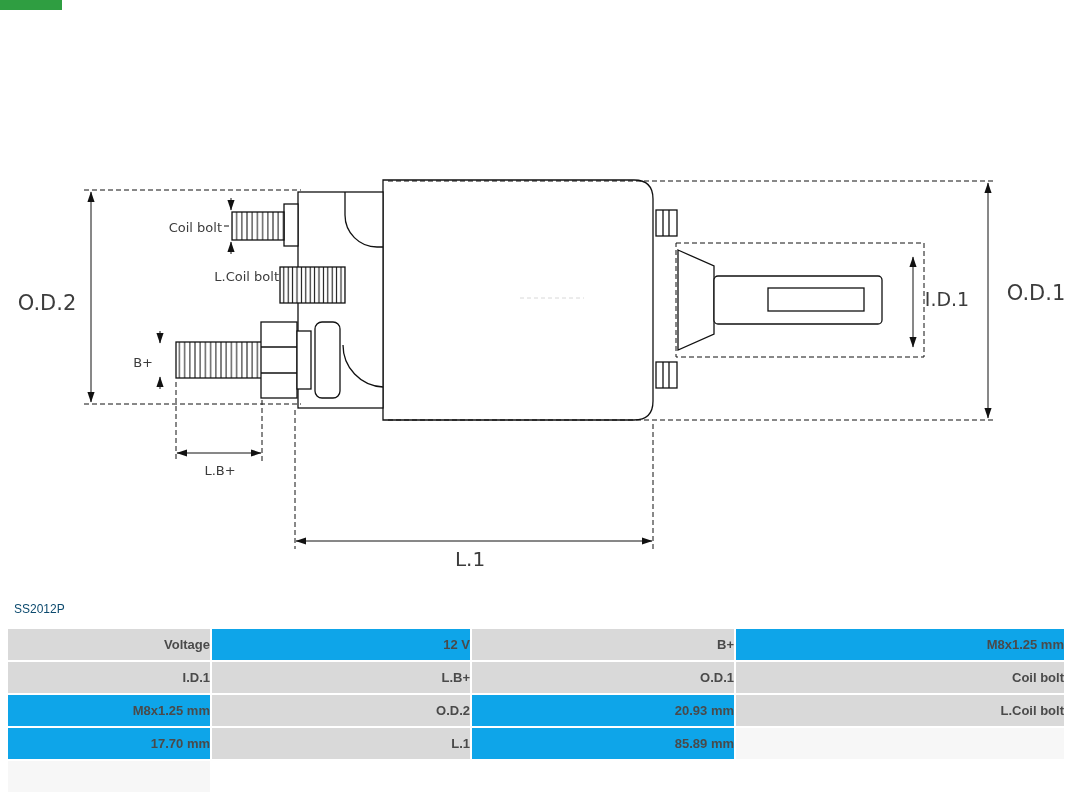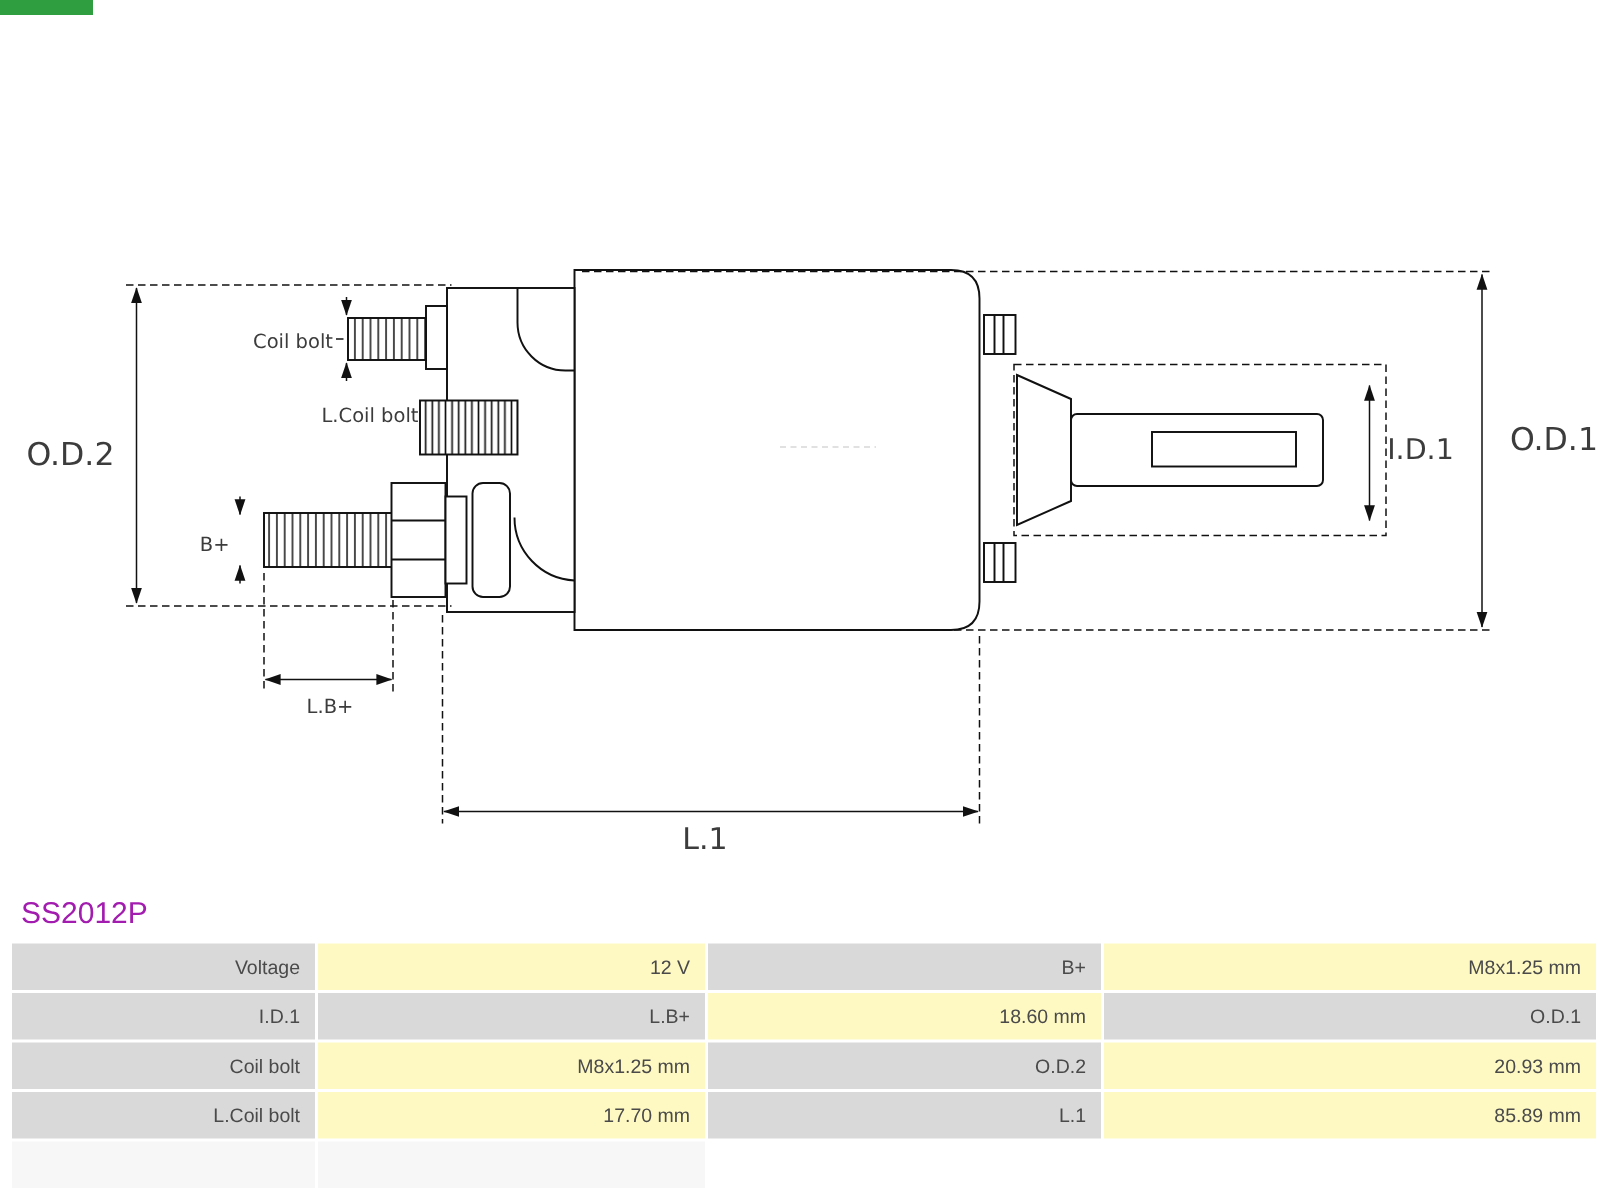--- a/index.html
+++ b/index.html
@@ -8,37 +8,37 @@
     font-family:"Liberation Sans",sans-serif;overflow:hidden;
   }
   .logo-strip{
     position:absolute;left:0;top:0;width:62px;height:10px;background:#2f9e41;
   }
   .drawing{
     position:absolute;left:0;top:0;
   }
   .part-number{
     position:absolute;left:14px;top:600px;
-    font-size:20px;line-height:18px;color:#a21caf;
+    font-size:12px;line-height:18px;color:#0c4a6e;
   }
   .spec-table{
     position:absolute;left:8px;top:629px;width:1050px;
     display:grid;
     grid-template-columns:202px 258px 262px 328px;
     grid-auto-rows:31px;
     gap:2px;
     background:#ffffff;
     font-size:13px;color:#4a4a4a;
   }
   .cell{
     display:flex;align-items:center;justify-content:flex-end;
-    padding-right:10px;box-sizing:border-box;white-space:nowrap;
+    padding-right:0;box-sizing:border-box;white-space:nowrap;font-weight:bold;
   }
   .cell.label{background:#d9d9d9;}
-  .cell.value{background:#fef9c3;}
+  .cell.value{background:#0ea5e9;}
   .cell.blank{background:#f7f7f7;}
   svg text{font-family:"DejaVu Sans",sans-serif;}
 </style>
 </head>
 <body>
 
 <div class="logo-strip"></div>
 
 <svg class="drawing" width="1080" height="592" viewBox="0 0 1080 592" aria-hidden="true">
   <defs>
@@ -126,21 +126,20 @@
 
 <div class="spec-table">
 
   <div class="cell label">Voltage</div>
   <div class="cell value">12 V</div>
   <div class="cell label">B+</div>
   <div class="cell value">M8x1.25 mm</div>
 
   <div class="cell label">I.D.1</div>
   <div class="cell label">L.B+</div>
-  <div class="cell value">18.60 mm</div>
 
   <div class="cell label">O.D.1</div>
   <div class="cell label">Coil bolt</div>
   <div class="cell value">M8x1.25 mm</div>
 
   <div class="cell label">O.D.2</div>
   <div class="cell value">20.93 mm</div>
   <div class="cell label">L.Coil bolt</div>
   <div class="cell value">17.70 mm</div>
 

